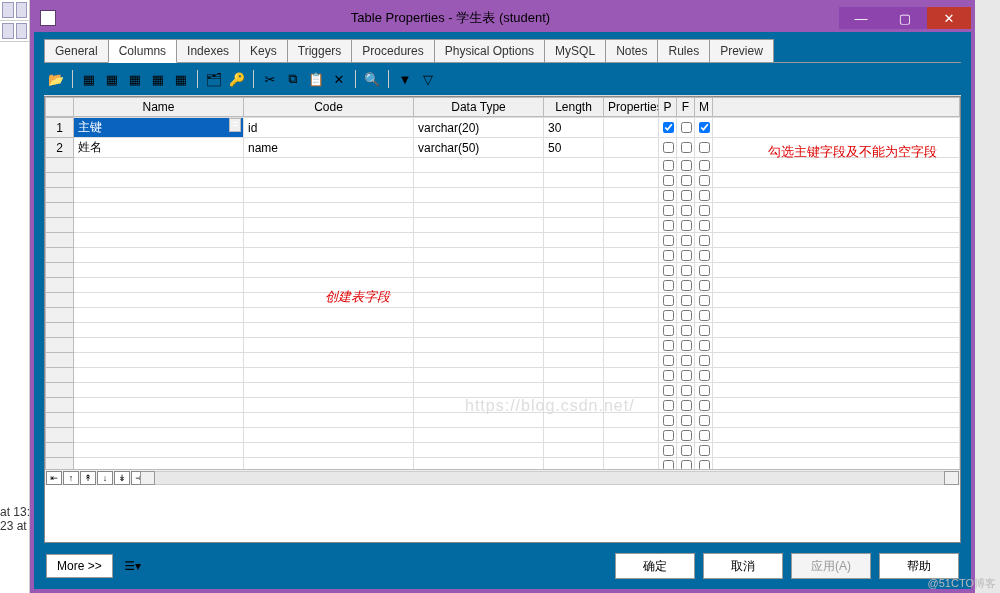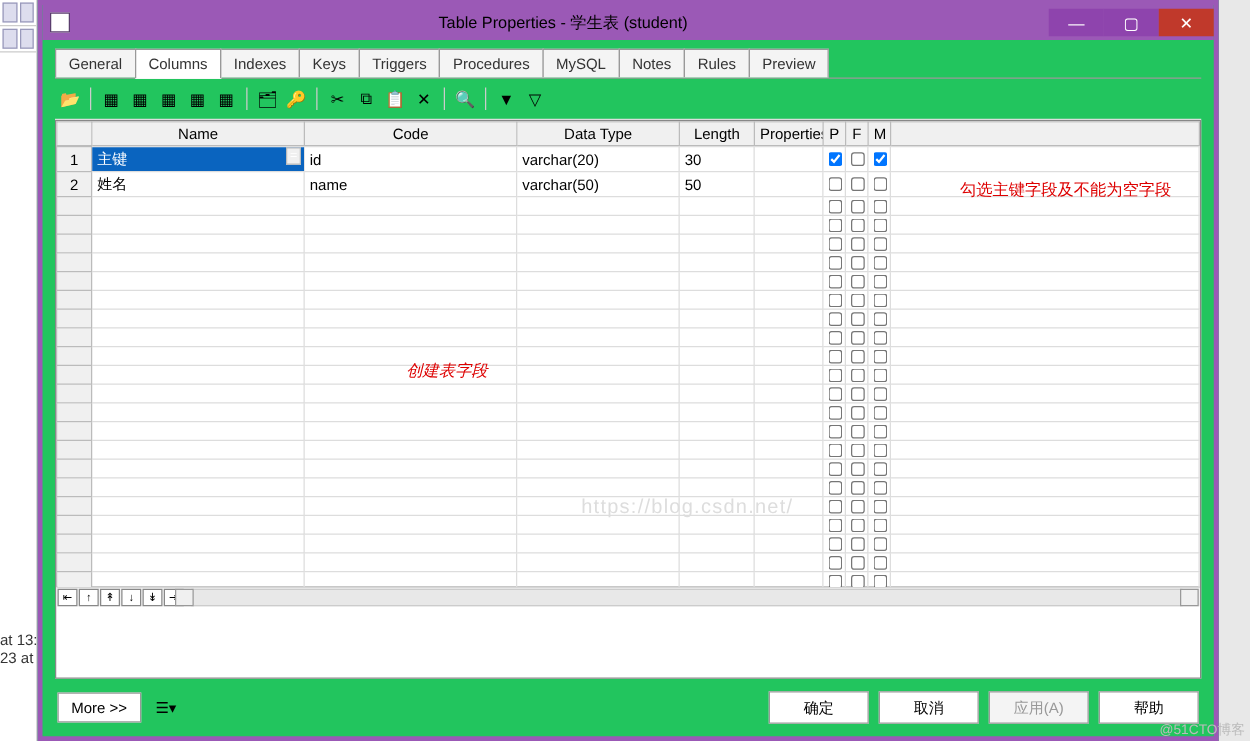--- a/index.html
+++ b/index.html
@@ -2,21 +2,21 @@
 <html><head>
 <meta charset="utf-8">
 <style>
 * { box-sizing: border-box; margin: 0; padding: 0; font-family: "Microsoft YaHei", Tahoma, sans-serif; font-size: 12px; }
 body { background: #f0f0f0; width: 1000px; height: 593px; overflow: hidden; position: relative; }
 .app-bg { position: absolute; inset: 0; background: #e8e8e8; }
 .left-remnant { position: absolute; left: 0; top: 0; width: 30px; height: 100%; background: #fff; border-right: 1px solid #ccc; }
 .left-remnant .tb { padding: 2px; display: flex; gap: 2px; border-bottom: 1px solid #ccc; }
 .left-remnant .tb div { width: 16px; height: 16px; background: #dde; border: 1px solid #99b; }
 .status-left { position: absolute; left: 0; bottom: 60px; font-size: 11px; color: #333; white-space: nowrap; }
-.window { position: absolute; left: 30px; top: 0; width: 945px; height: 593px; background: #22c55e; border: 4px solid #9b59b6; }
+.window { position: absolute; left: 30px; top: 0; width: 945px; height: 593px; background: #0369a1; border: 4px solid #9b59b6; }
 .titlebar { height: 28px; background: #9b59b6; display: flex; align-items: center; color: #000; }
 .titlebar .icon { width: 16px; height: 16px; margin: 0 6px; background: #fff; border: 1px solid #5a3d6e; display: inline-block; }
 .titlebar .title { flex: 1; text-align: center; color: #000; font-size: 13px; }
 .winbtns { display: flex; }
 .winbtns div { width: 44px; height: 22px; display: flex; align-items: center; justify-content: center; color: #fff; font-size: 13px; }
 .winbtns .min, .winbtns .max { background: #8e44ad; }
 .winbtns .close { background: #c0392b; }
 .content { padding: 6px 10px 10px 10px; height: calc(100% - 28px); display: flex; flex-direction: column; }
 .tabs { display: flex; border-bottom: 1px solid #999; align-items: flex-end; }
 .tab { padding: 4px 10px; border: 1px solid #999; border-bottom: none; background: #f4f4f4; margin-right: -1px; cursor: pointer; color: #333; }
@@ -85,20 +85,21 @@
   </div>
 
   <div class="content">
     <div class="tabs">
       <div class="tab">General</div>
       <div class="tab active">Columns</div>
       <div class="tab">Indexes</div>
       <div class="tab">Keys</div>
       <div class="tab">Triggers</div>
       <div class="tab">Procedures</div>
+      <div class="tab">Physical Options</div>
       <div class="tab">MySQL</div>
       <div class="tab">Notes</div>
       <div class="tab">Rules</div>
       <div class="tab">Preview</div>
     </div>
 
     <div class="toolbar">
       <div class="tbtn">📂</div>
       <div class="sep"></div>
       <div class="tbtn">▦</div>

